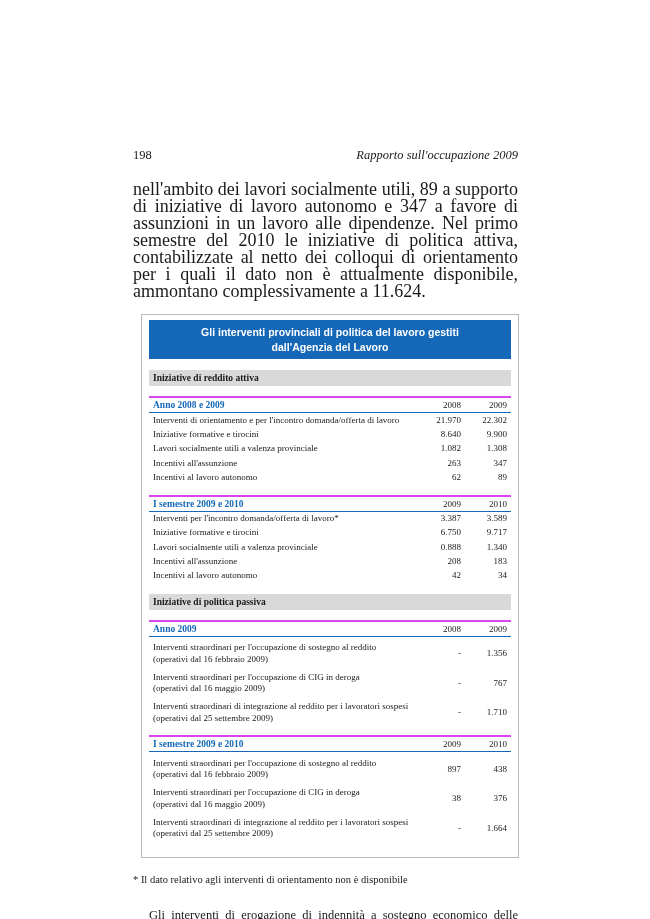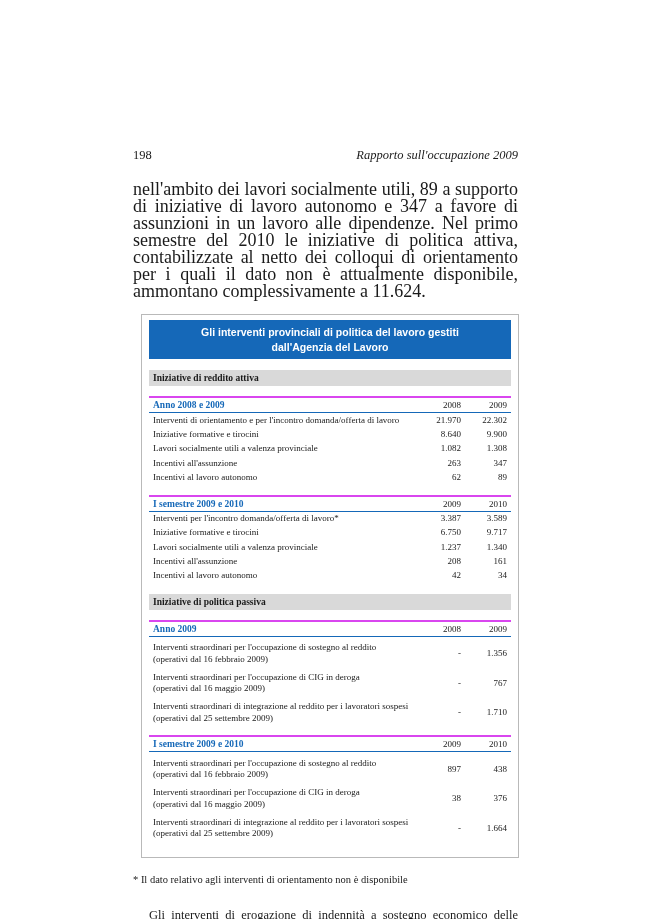--- a/index.html
+++ b/index.html
@@ -143,27 +143,27 @@
       <span class="tval">3.387</span>
       <span class="tval">3.589</span>
     </div>
     <div class="trow">
       <span class="tlabel">Iniziative formative e tirocini</span>
       <span class="tval">6.750</span>
       <span class="tval">9.717</span>
     </div>
     <div class="trow">
       <span class="tlabel">Lavori socialmente utili a valenza provinciale</span>
-      <span class="tval">1.237</span>
+      <span class="tval">0.888</span>
       <span class="tval">1.340</span>
     </div>
     <div class="trow">
       <span class="tlabel">Incentivi all'assunzione</span>
       <span class="tval">208</span>
-      <span class="tval">161</span>
+      <span class="tval">183</span>
     </div>
     <div class="trow">
       <span class="tlabel">Incentivi al lavoro autonomo</span>
       <span class="tval">42</span>
       <span class="tval">34</span>
     </div>
 
     <div class="band">Iniziative di politica passiva</div>
 
     <div class="tgroup-header">

